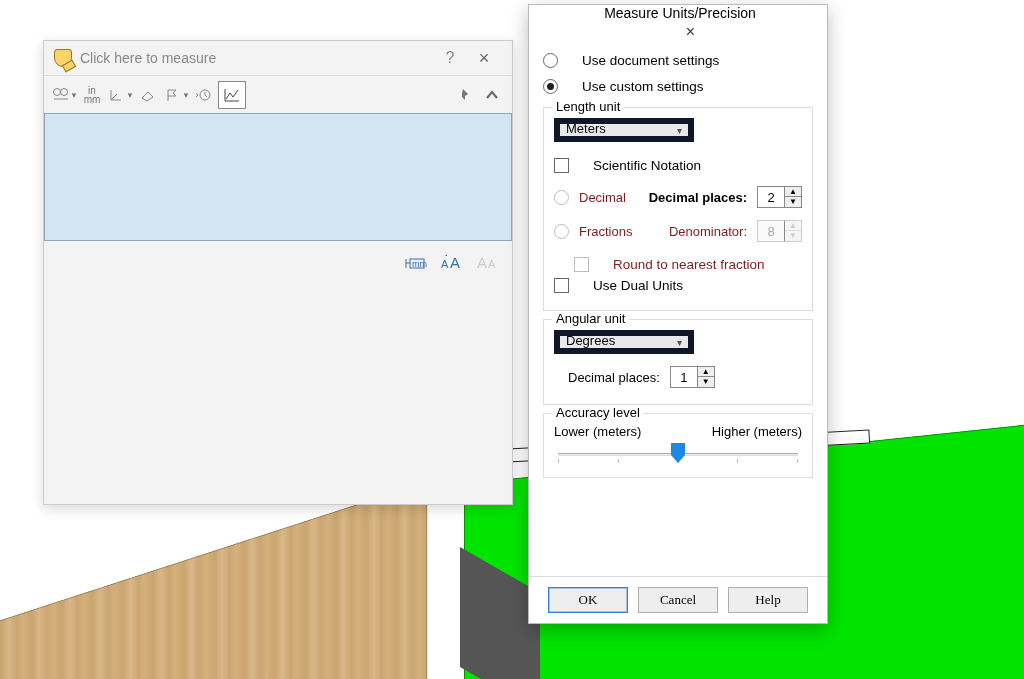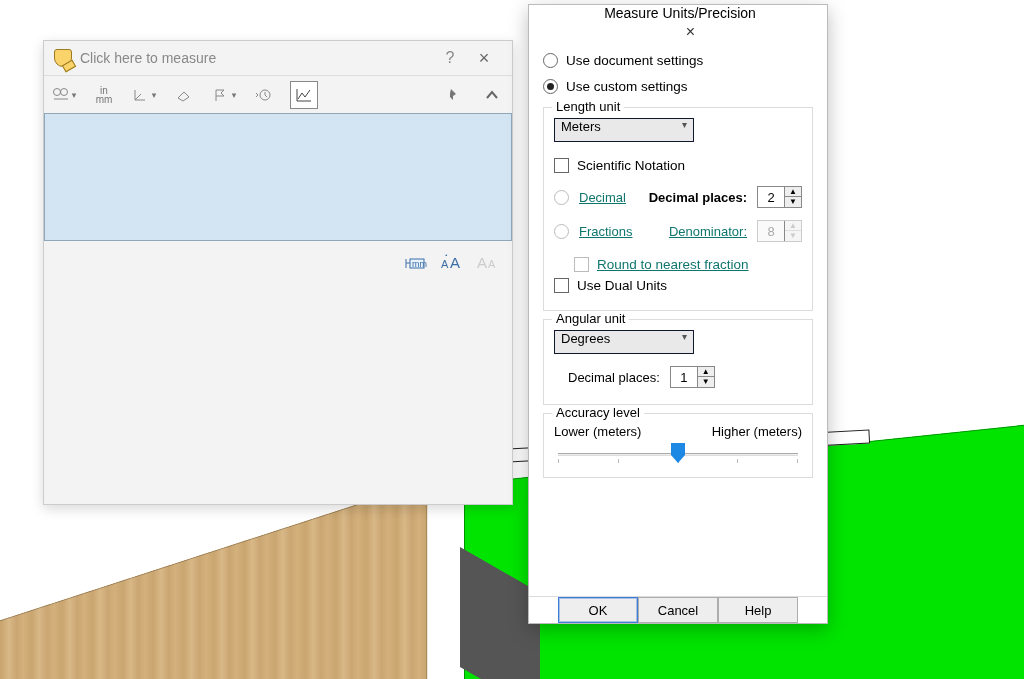--- a/index.html
+++ b/index.html
@@ -95,21 +95,21 @@
     .mw-title { flex: 1; color: #888; font-size: 14px; }
     .mw-help { width: 28px; text-align: center; color: #888; font-size: 16px; }
     .mw-close { width: 40px; text-align: center; color: #666; font-size: 18px; }
 
     .mw-toolbar {
       display: flex;
       align-items: center;
       height: 38px;
       padding: 0 6px;
       border-top: 1px solid #ddd;
-      gap: 12px;
+      gap: 0;
     }
     .tool-btn {
       width: 28px; height: 28px;
       display: inline-flex; align-items: center; justify-content: center;
       color: #777;
       position: relative;
     }
     .tool-dd::after {
       content: "▾";
       font-size: 9px;
@@ -174,21 +174,21 @@
       flex-direction: column;
     }
     .dlg-title { flex: 1; font-size: 14px; }
     .dlg-close { width: 30px; text-align: right; font-size: 16px; color: #333; }
 
     .dlg-body { padding: 6px 14px 10px; flex: 1; overflow: hidden; }
 
     .radio-row, .check-row {
       display: flex; align-items: center;
       height: 26px;
-      gap: 8px;
+      gap: 24px;
       font-size: 13.5px;
     }
     .radio {
       width: 15px; height: 15px;
       border: 1px solid #666;
       border-radius: 50%;
       display: inline-flex; align-items: center; justify-content: center;
     }
     .radio.on::after { content: ""; width: 7px; height: 7px; background: #222; border-radius: 50%; }
     .radio.dis { border-color: #bbb; }
@@ -209,22 +209,22 @@
       position: absolute;
       top: -9px;
       left: 8px;
       background: #fff;
       padding: 0 4px;
       font-size: 13px;
     }
     .dropdown {
       width: 140px; height: 24px;
       background: #e9e9e9;
-      border: 1px solid #0f172a;
-      display: inline-flex; align-items: flex-start; justify-content: space-between;
+      border: 6px solid #0f172a;
+      display: inline-flex; align-items: flex-end; justify-content: space-between;
       padding: 0 6px;
       font-size: 13px;
     }
     .dropdown .caret { font-size: 10px; color: #555; }
 
     .spin {
       display: inline-flex;
       border: 1px solid #888;
       height: 22px;
       background: #fff;
@@ -236,21 +236,21 @@
     .spin-btns span {
       width: 16px; height: 10px; font-size: 8px; line-height: 10px; text-align: center;
       background: #eee; border-bottom: 1px solid #888;
     }
     .spin-btns span:last-child { border-bottom: none; }
     .spin.dis { border-color: #ccc; }
     .spin.dis input { color: #aaa; }
     .spin.dis .spin-btns span { color: #ccc; background: #f5f5f5; border-color: #ddd; }
 
     .field-row { display: flex; align-items: center; gap: 10px; height: 30px; margin-top: 4px; }
-    .dis-text { color: #0f766e; text-decoration: underline; }
+    .dis-text { color: #7f1d1d; }
     .indent { margin-left: 20px; align-items: flex-end; }
     .slider-labels { display: flex; justify-content: space-between; font-size: 13px; }
     .slider-track {
       position: relative;
       height: 20px;
       margin: 6px 4px 0;
     }
     .slider-line {
       position: absolute; left: 0; right: 0; top: 8px;
       height: 3px; background: #eee;
@@ -265,21 +265,22 @@
     }
     .slider-thumb svg { display: block; }
     .slider-ticks {
       position: absolute; left: 0; right: 0; top: 14px;
       display: flex; justify-content: space-between;
     }
     .slider-ticks span { width: 1px; height: 4px; background: #bbb; }
 
     .dlg-footer {
       border-top: 1px solid #dcdcdc;
-      display: flex; gap: 0; justify-content: center;
+      padding: 10px;
+      display: flex; gap: 10px; justify-content: center; font-family: Liberation Serif, serif;
     }
     .btn {
       width: 80px; height: 26px;
       background: #eee;
       border: 1px solid #adadad;
       font-size: 13px;
       display: inline-flex; align-items: center; justify-content: center;
     }
     .btn.default { border-color: #3b7dd8; box-shadow: inset 0 0 0 1px rgba(59,125,216,.4); }
   </style>

